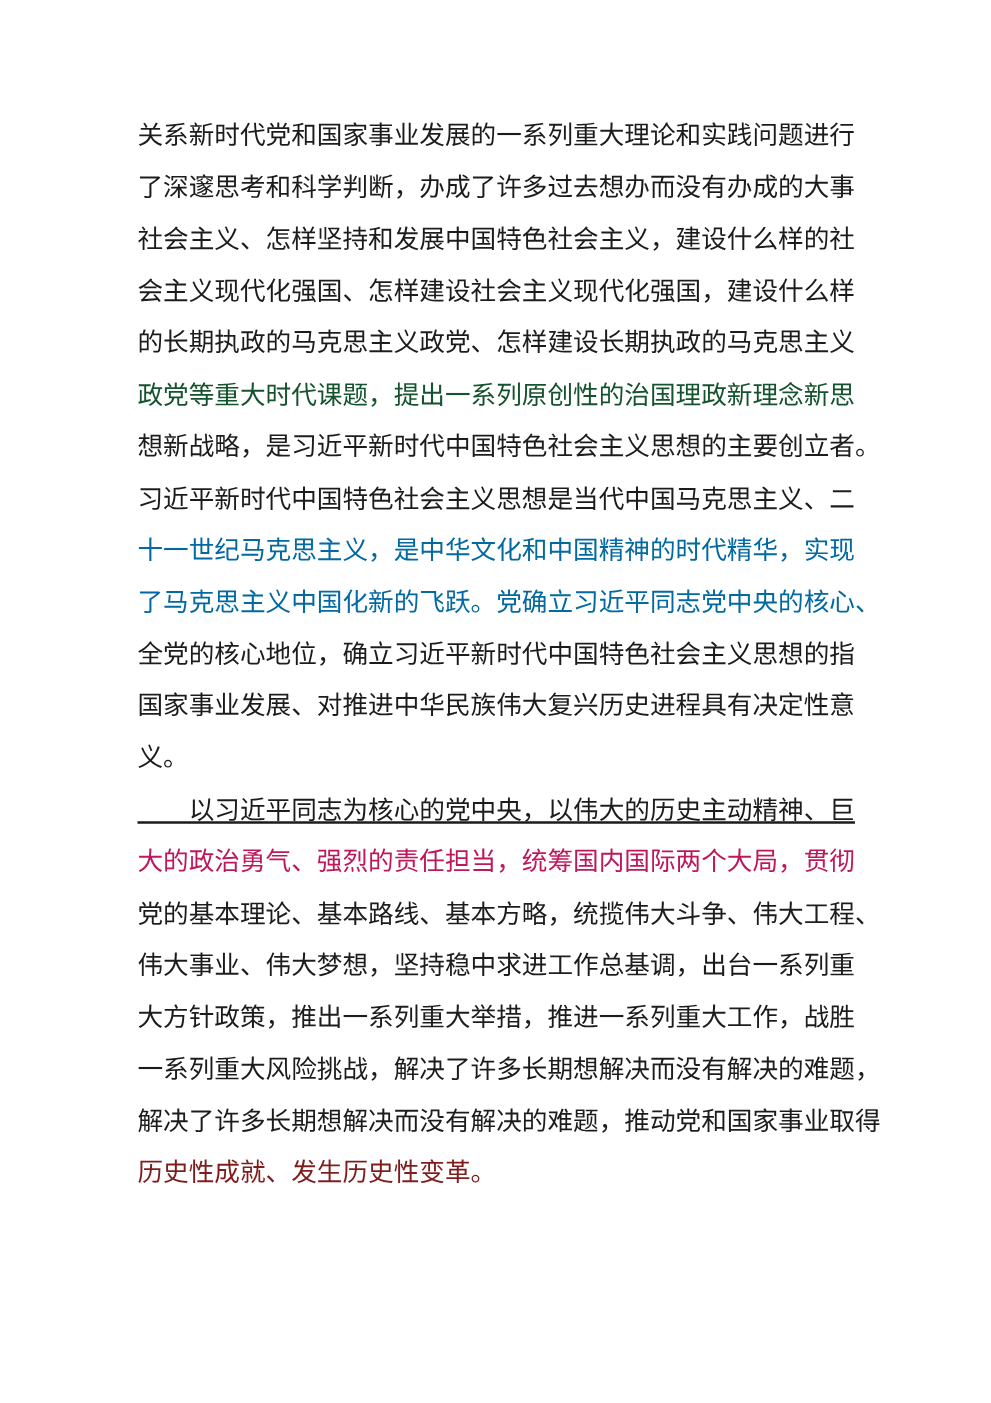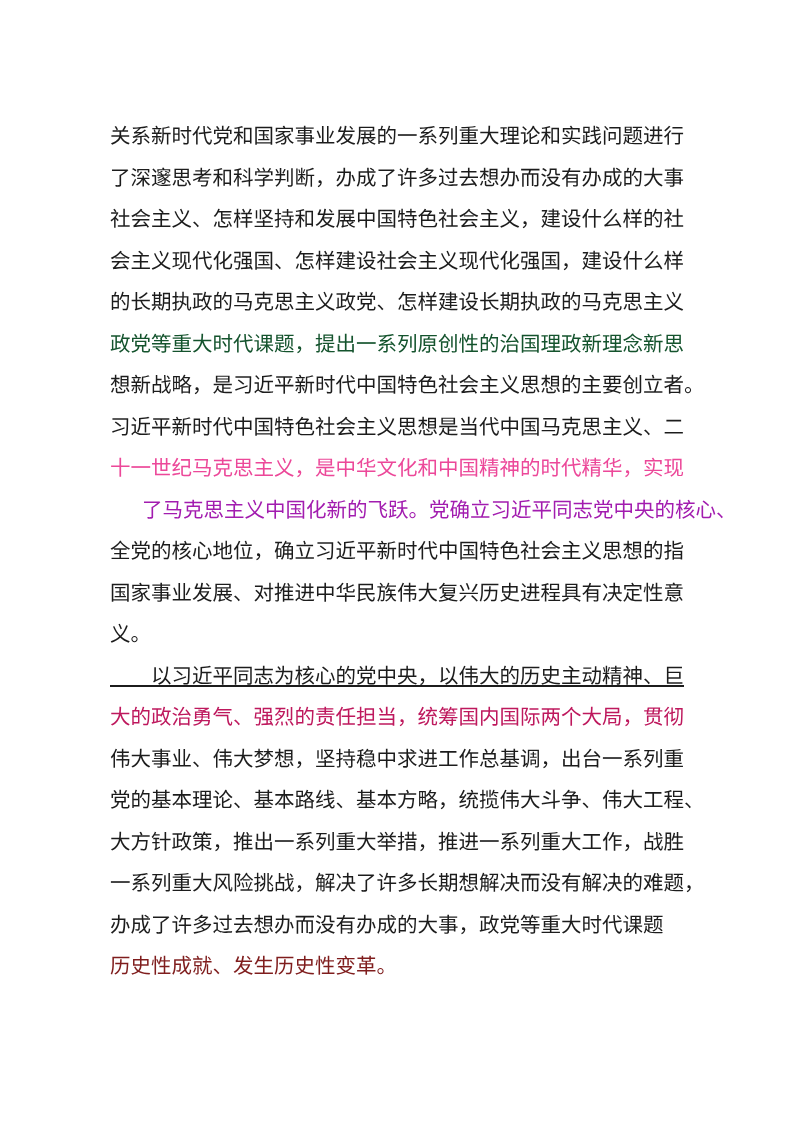--- a/index.html
+++ b/index.html
@@ -10,21 +10,21 @@
   .page {
     position: relative;
     width: 793px;
     height: 1122px;
     background: #ffffff;
     overflow: hidden;
   }
   .text-block {
     position: absolute;
     left: 110px;
-    top: 116px;
+    top: 89px;
     width: 600px;
   }
   .paragraph {
     margin: 0;
     padding: 0;
   }
   .line {
     font-family: "Liberation Serif", "DejaVu Serif", serif;
     font-size: 20.5px;
     line-height: 41.5px;
@@ -41,30 +41,30 @@
   <div class="text-block">
     <div class="paragraph">
       <div class="line" style="color: rgb(28, 28, 28);">关系新时代党和国家事业发展的一系列重大理论和实践问题进行</div>
         <div class="line" style="color: rgb(28, 28, 28);">了深邃思考和科学判断，办成了许多过去想办而没有办成的大事</div>
         <div class="line" style="color: rgb(28, 28, 28);">社会主义、怎样坚持和发展中国特色社会主义，建设什么样的社</div>
         <div class="line" style="color: rgb(28, 28, 28);">会主义现代化强国、怎样建设社会主义现代化强国，建设什么样</div>
         <div class="line" style="color: rgb(28, 28, 28);">的长期执政的马克思主义政党、怎样建设长期执政的马克思主义</div>
         <div class="line" style="color: #14532d;">政党等重大时代课题，提出一系列原创性的治国理政新理念新思</div>
         <div class="line" style="color: rgb(28, 28, 28);">想新战略，是习近平新时代中国特色社会主义思想的主要创立者。</div>
         <div class="line" style="color: rgb(28, 28, 28);">习近平新时代中国特色社会主义思想是当代中国马克思主义、二</div>
-        <div class="line" style="color: #ec4899;">十一世纪马克思主义，是中华文化和中国精神的时代精华，实现</div>
-        <div class="line" style="color: #a21caf; margin-left: 32px;">了马克思主义中国化新的飞跃。党确立习近平同志党中央的核心、</div>
+        <div class="line" style="color: #0369a1;">十一世纪马克思主义，是中华文化和中国精神的时代精华，实现</div>
+        <div class="line" style="color: #0369a1;">了马克思主义中国化新的飞跃。党确立习近平同志党中央的核心、</div>
         <div class="line" style="color: rgb(28, 28, 28);">全党的核心地位，确立习近平新时代中国特色社会主义思想的指</div>
-        <div class="line" style="color: rgb(28, 28, 28);">国家事业发展、对推进中华民族伟大复兴历史进程具有决定性意</div>
+        <div class="line" style="color: rgb(28, 28, 28); font-family: Liberation Mono, monospace;">国家事业发展、对推进中华民族伟大复兴历史进程具有决定性意</div>
         <div class="line" style="color: rgb(28, 28, 28);">义。</div>
     </div>
     <div class="paragraph">
       <div class="line" style="color: rgb(28, 28, 28); text-decoration: underline;">　　以习近平同志为核心的党中央，以伟大的历史主动精神、巨</div>
         <div class="line" style="color: #be185d;">大的政治勇气、强烈的责任担当，统筹国内国际两个大局，贯彻</div>
+        <div class="line" style="color: rgb(28, 28, 28);">党的基本理论、基本路线、基本方略，统揽伟大斗争、伟大工程、</div>
         <div class="line" style="color: rgb(28, 28, 28);">伟大事业、伟大梦想，坚持稳中求进工作总基调，出台一系列重</div>
-        <div class="line" style="color: rgb(28, 28, 28);">党的基本理论、基本路线、基本方略，统揽伟大斗争、伟大工程、</div>
         <div class="line" style="color: rgb(28, 28, 28);">大方针政策，推出一系列重大举措，推进一系列重大工作，战胜</div>
         <div class="line" style="color: rgb(28, 28, 28);">一系列重大风险挑战，解决了许多长期想解决而没有解决的难题，</div>
-        <div class="line" style="color: rgb(28, 28, 28);">办成了许多过去想办而没有办成的大事，政党等重大时代课题</div>
+        <div class="line" style="color: rgb(28, 28, 28);">解决了许多长期想解决而没有解决的难题，推动党和国家事业取得</div>
         <div class="line" style="color: #7f1d1d;">历史性成就、发生历史性变革。</div>
     </div>
   </div>
 </div>
 
 </body></html>

